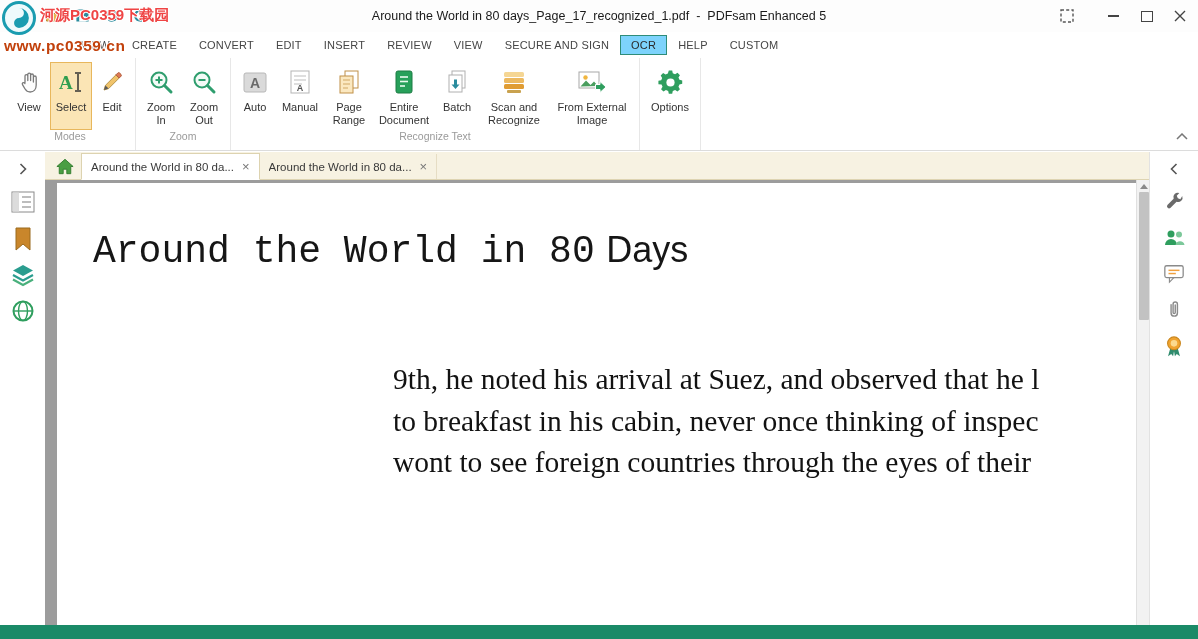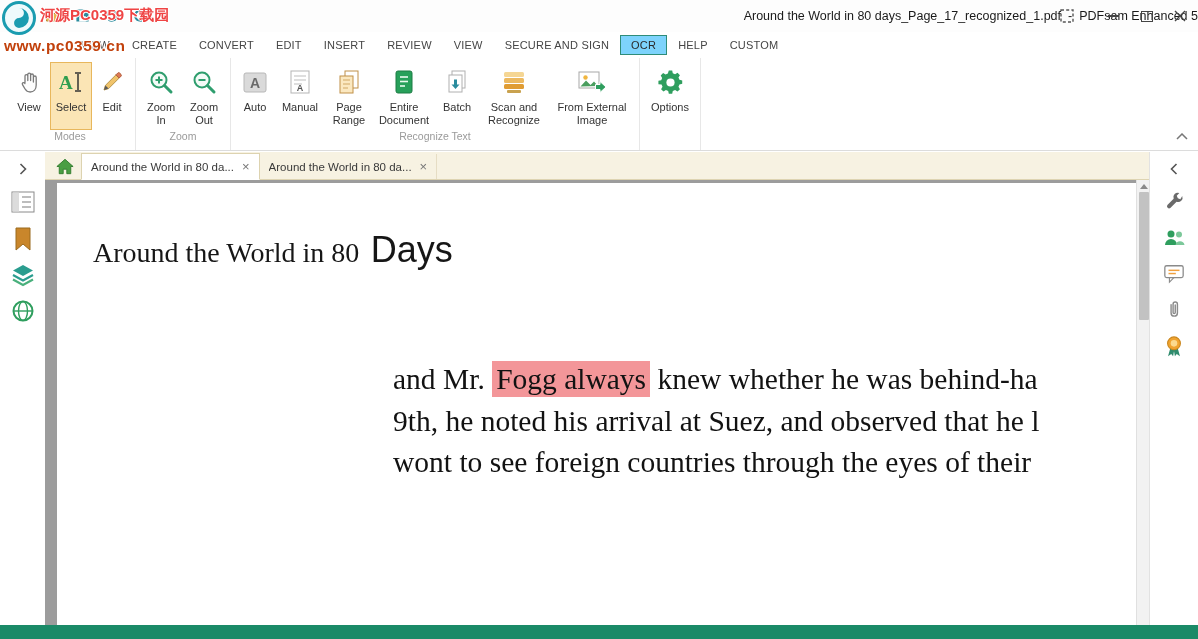--- a/index.html
+++ b/index.html
@@ -4,21 +4,21 @@
 <style>
   html,body{margin:0;padding:0;background:#666;}
   .app{position:relative;width:1198px;height:639px;background:#fff;overflow:hidden;
        font-family:"Liberation Sans", sans-serif;-webkit-font-smoothing:antialiased;}
 
   
   .titlebar{position:absolute;top:0;left:0;right:0;height:32px;background:#fdfdfd;}
   .qat{position:absolute;left:44px;top:6px;display:flex;gap:11px;align-items:center;}
   .qat-btn{display:inline-flex;width:18px;height:18px;align-items:center;justify-content:center;cursor:pointer;}
   .title-center{position:absolute;left:0;right:0;top:0;height:32px;display:flex;gap:7px;
-                align-items:center;justify-content:flex-end;font-size:12.5px;color:#1a1a1a;}
+                align-items:center;justify-content:center;font-size:12.5px;color:#1a1a1a;}
   .win-controls{position:absolute;right:2px;top:0;height:32px;display:flex;align-items:center;}
   .win-btn{width:33px;height:30px;display:flex;align-items:center;justify-content:center;cursor:pointer;}
   .win-btn.layout{margin-right:14px;}
   .min-glyph{width:11px;height:2px;background:#444;display:block;}
   .max-glyph{width:10px;height:9px;border:1.5px solid #444;display:block;}
 
   
   .ribbon-tabs{position:absolute;top:32px;left:0;right:0;height:26px;display:flex;
                align-items:center;padding-left:70px;background:#fff;}
   .rtab{padding:4px 11px;font-size:11px;color:#454545;letter-spacing:.2px;cursor:pointer;white-space:nowrap;}
@@ -53,21 +53,21 @@
   .dtab{height:25px;display:flex;align-items:center;padding:0 9px;font-size:11.5px;color:#3a3a3a;
         border-right:1px solid #e6ddc4;cursor:pointer;white-space:nowrap;box-sizing:border-box;}
   .dtab.active{background:#fff;border:1px solid #ddd3b0;border-bottom:1px solid #fff;margin-bottom:-1px;height:27px;}
   .dtab-label{max-width:150px;overflow:hidden;text-overflow:ellipsis;}
   .dtab-close{margin-left:8px;font-size:13px;color:#777;cursor:pointer;line-height:1;}
 
   
   .doc-area{position:absolute;top:180px;left:45px;width:1105px;bottom:14px;background:#9c9c9c;overflow:hidden;}
   .page{position:absolute;left:12px;top:3px;width:1080px;bottom:0;background:#fff;overflow:hidden;}
   .pg-title{position:absolute;left:36px;top:46px;white-space:nowrap;color:#161616;}
-  .t-serif{font-family:Liberation Serif, serif;font-size:28px;}
+  .t-serif{font-family:Liberation Mono, monospace;font-size:38px;}
   .t-sans{font-family:"Liberation Sans", sans-serif;font-size:36px;margin-left:7px;}
   .pg-text{position:absolute;left:336px;top:176px;white-space:nowrap;
            font-family:"Liberation Serif", serif;font-size:29.5px;color:#121212;}
   .pline{height:41.5px;line-height:41.5px;}
   .hl{background:#f39699;padding:2px 4px;}
 
   
   .vscroll{position:absolute;top:0;right:0;width:13px;bottom:0;background:#f2f2f2;border-left:1px solid #e0e0e0;}
   .vs-up{position:absolute;top:4px;left:2.5px;width:0;height:0;border-left:4px solid transparent;
          border-right:4px solid transparent;border-bottom:5px solid #8a8a8a;}
@@ -386,22 +386,22 @@
     </div>
   </div>
 
   <div class="doc-area">
     <div class="page">
       <div class="pg-title">
         <span class="t-serif">Around the World in 80</span>
         <span class="t-sans">Days</span>
       </div>
       <div class="pg-text">
-        <div class="pline"><span>and Mr. </span><span class="hl">Fogg always</span><span> knew whether he was behind-ha</span></div>
         <div class="pline">9th, he noted his arrival at Suez, and observed that he l</div>
+        <div class="pline">to breakfast in his cabin, never once thinking of inspec</div>
         <div class="pline">wont to see foreign countries through the eyes of their</div>
       </div>
     </div>
     <div class="vscroll">
       <span class="vs-up"></span>
       <span class="vs-thumb"></span>
     </div>
   </div>
 
   <div class="right-rail">

